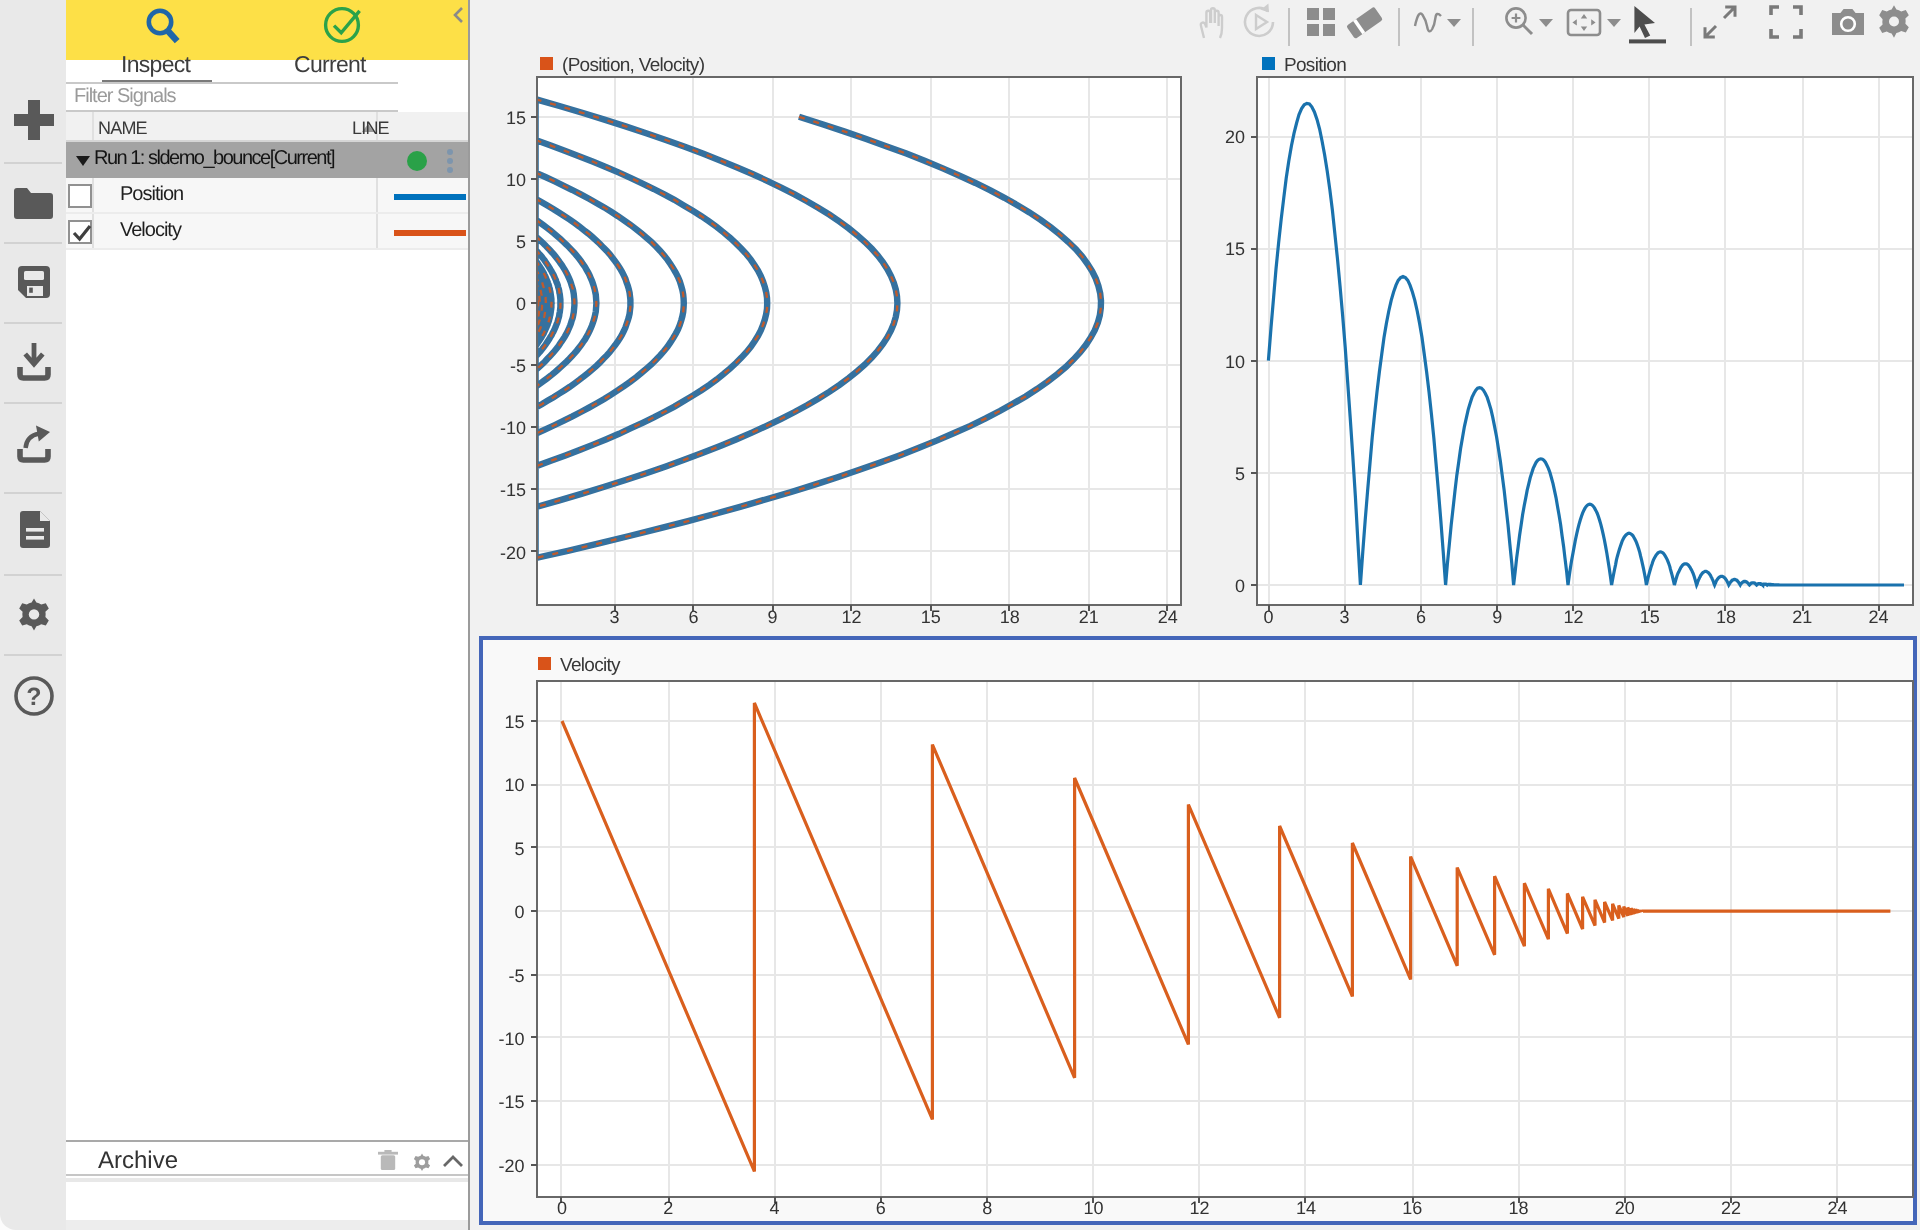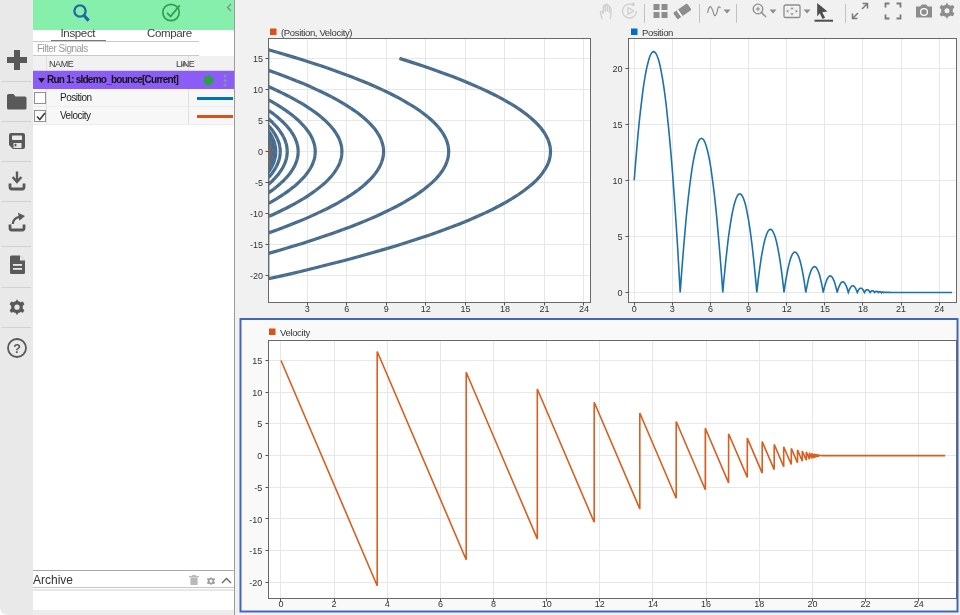--- a/index.html
+++ b/index.html
@@ -1,31 +1,31 @@
 <!DOCTYPE html>
 <html><head><meta charset="utf-8"><style>
 *{margin:0;padding:0;box-sizing:border-box}
 html,body{width:960px;height:615px;overflow:hidden;background:#f1f1f1;
  font-family:"Liberation Sans",sans-serif;-webkit-font-smoothing:antialiased}
 .abs{position:absolute}
 #sidebar{left:0;top:0;width:33px;height:615px;background:#e9e9e9;border-bottom-left-radius:8px}
 #sidebar .sep{position:absolute;left:2px;width:29px;height:1px;background:#d2d2d2}
 #sidebar svg{position:absolute;left:50%;transform:translateX(-50%)}
 #panel{left:33px;top:0;width:201px;height:615px;background:#fff}
-#tabs{left:0;top:0;width:201px;height:30px;background:#86efac}
+#tabs{left:0;top:0;width:201px;height:30px;background:#fde047}
 .tablabel{position:absolute;top:27px;font-size:11.5px;letter-spacing:-0.35px;color:#3d3d3d}
 #underline{position:absolute;left:18px;top:40px;width:55px;height:2px;background:#7a7a7a}
 #filter{left:0;top:41px;width:166px;height:15px;background:#fff;border-top:1px solid #c9c9c9;border-bottom:1px solid #c9c9c9;
  font-size:10px;letter-spacing:-0.5px;color:#9a9a9a;line-height:13px;padding-left:4px}
 #thead{left:0;top:56px;width:201px;height:15px;background:#f1f1f1;border-bottom:1px solid #d5d5d5;font-size:9px;letter-spacing:-0.4px;font-weight:normal;color:#3a3a3a}
-#runrow{left:0;top:71px;width:201px;height:18px;background:#8b5cf6;font-size:10px;letter-spacing:-0.75px;font-weight:bold;color:#141414;line-height:18px}
+#runrow{left:0;top:71px;width:201px;height:18px;background:#a3a3a3;font-size:10px;letter-spacing:-0.75px;font-weight:normal;color:#141414;line-height:18px}
 .sigrow{left:0;width:201px;height:18px;background:#f7f7f7;border-bottom:1px solid #ececec;font-size:10px;letter-spacing:-0.5px;color:#1f1f1f;line-height:18px}
 .cb{position:absolute;left:1px;top:2.5px;width:12px;height:12px;background:#fff;border:1px solid #919191}
 .vline{position:absolute;top:0;width:1px;height:100%;background:#e0e0e0}
-#archive,#props{left:0;width:201px;height:18px;background:#fff;font-size:12px;color:#333;line-height:18px;padding-left:0}
+#archive,#props{left:0;width:201px;height:18px;background:#fff;font-size:12px;color:#333;line-height:18px;padding-left:16px}
 #archive{top:570px;border-top:1px solid #a9a9a9;border-bottom:1px solid #c6c6c6}
 #props{top:591px;border-top:1px solid #a9a9a9;border-bottom:1px solid #c6c6c6}
 #pgap{left:0;top:589px;width:201px;height:2px;background:#e8e8e8}
 #pbot{left:0;top:610px;width:201px;height:5px;background:#ededed}
 #divider{left:234px;top:0;width:1px;height:615px;background:#9b9b9b}
 #main{left:235px;top:0;width:725px;height:615px;background:#f1f1f1}
 .tk{font-size:9px;fill:#333;font-family:"Liberation Sans",sans-serif}
 .ttl{font-size:9.5px;letter-spacing:-0.35px;fill:#383838;font-family:"Liberation Sans",sans-serif}
 .ticon{position:absolute;top:4px}
 </style></head>
@@ -193,21 +193,21 @@
 <path d="M15 12.5 L19.6 17.6" stroke="#2066a8" stroke-width="3.2"></path>
       </svg>
       <svg class="abs" style="left:127px;top:2px" width="26" height="22" viewBox="0 0 26 22">
 <circle cx="11" cy="10.5" r="8.2" fill="none" stroke="#2ba24a" stroke-width="1.7"></circle>
 <path d="M7 10.8 l3.6 3.6 L19.8 3.4" fill="none" stroke="#2ba24a" stroke-width="1.7"></path>
       </svg>
       <svg class="abs" style="left:192px;top:3px" width="8" height="9" viewBox="0 0 8 9">
         <path d="M6 1 L2.5 4.5 L6 8" fill="none" stroke="#8a8a8a" stroke-width="1.3"></path>
       </svg>
   <span class="tablabel" style="left:27.5px">Inspect</span>
-  <span class="tablabel" style="left:114px">Compare</span>
+  <span class="tablabel" style="left:114px">Current</span>
   <div id="underline"></div>
  </div>
  <div id="filter" class="abs">Filter Signals</div>
  <div id="thead" class="abs">
 <div class="vline" style="left:13px"></div>
       <div class="vline" style="left:155px"></div>
 <span class="abs" style="left:16px;top:2.5px">NAME</span>
 <svg class="abs" style="left:148px;top:6px" width="6" height="4" viewBox="0 0 6 4">
         <path d="M3 0 L6 4 H0 z" fill="#9a9a9a"></path>
       </svg>

